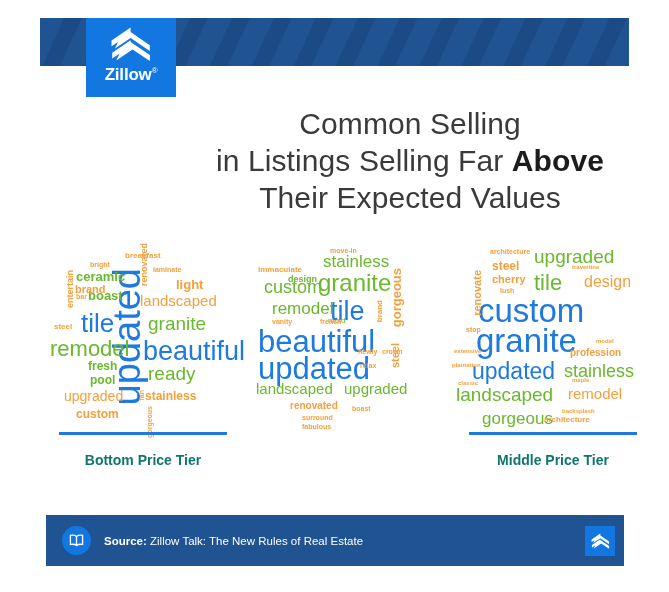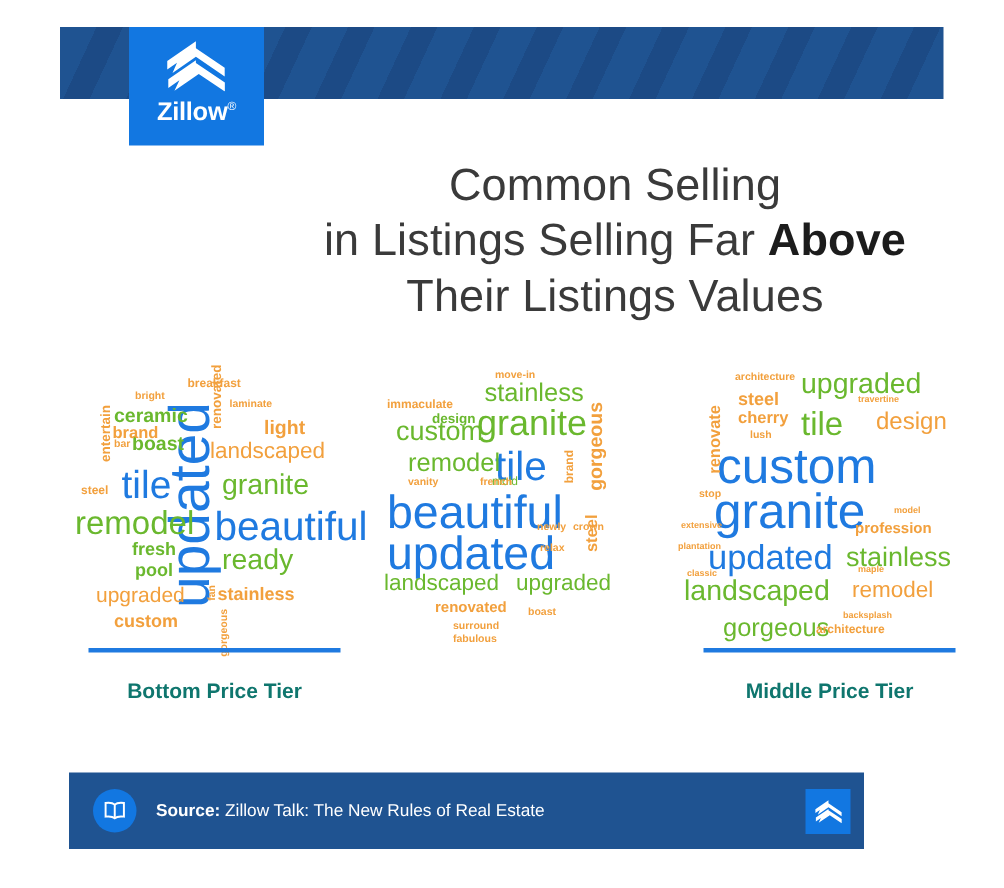--- a/index.html
+++ b/index.html
@@ -135,21 +135,21 @@
     font-size: 14px;
     color: #0f766e;
     font-weight: 700;
   }
 
   
   .footer {
     position: absolute;
     left: 46px;
     top: 515px;
-    width: 530px;
+    width: 578px;
     height: 51px;
     background: #1f5391;
     display: flex;
     align-items: center;
   }
   .footer-icon-wrap {
     margin-left: 16px;
     width: 29px;
     height: 29px;
     border-radius: 50%;
@@ -189,21 +189,21 @@
     <path fill="#ffffff" d="M22.6 0.5 L3.5 13.6 L3.5 19.3 L10.0 14.9 L10.0 14.9 L7.0 21.6 L22.6 10.9 L41.8 24.0 L41.8 18.2 L22.6 5.1 Z"></path>
     <path fill="#ffffff" d="M5.0 24.2 L22.6 12.1 L40.2 24.2 L40.2 30.0 L22.6 17.9 L5.0 30.0 Z" opacity="0"></path>
     <path fill="#ffffff" d="M22.6 13.2 L4.2 25.8 L4.2 31.6 L11.6 26.5 L8.3 33.5 L24.5 22.4 L41.9 34.0 L41.9 28.0 L22.6 15.0 Z"></path>
   </svg>
   <div class="logo-word"><span>Zillow</span><span class="reg">®</span></div>
 </div>
 
 <div class="title-block">
   <div class="title-line">Common Selling</div>
   <div class="title-line"><span>in Listings Selling Far </span><b>Above</b></div>
-  <div class="title-line">Their Listings Values</div>
+  <div class="title-line">Their Expected Values</div>
 </div>
 
 <div class="clouds">
   <div class="cloud">
       <span class="w vert" style="left: 60px; top: 30px; font-size: 38px; color: rgb(31, 122, 224); font-weight: 400; transform: rotate(180deg);">updated</span>
       <span class="w" style="left: 95px; top: 100px; font-size: 27px; color: rgb(31, 122, 224); font-weight: 400;">beautiful</span>
       <span class="w" style="left: 33px; top: 72px; font-size: 26px; color: rgb(31, 122, 224); font-weight: 400;">tile</span>
       <span class="w" style="left: 2px; top: 100px; font-size: 22px; color: rgb(106, 184, 46); font-weight: 400;">remodel</span>
       <span class="w" style="left: 100px; top: 76px; font-size: 19px; color: rgb(106, 184, 46); font-weight: 400;">granite</span>
       <span class="w" style="left: 100px; top: 126px; font-size: 19px; color: rgb(106, 184, 46); font-weight: 400;">ready</span>

